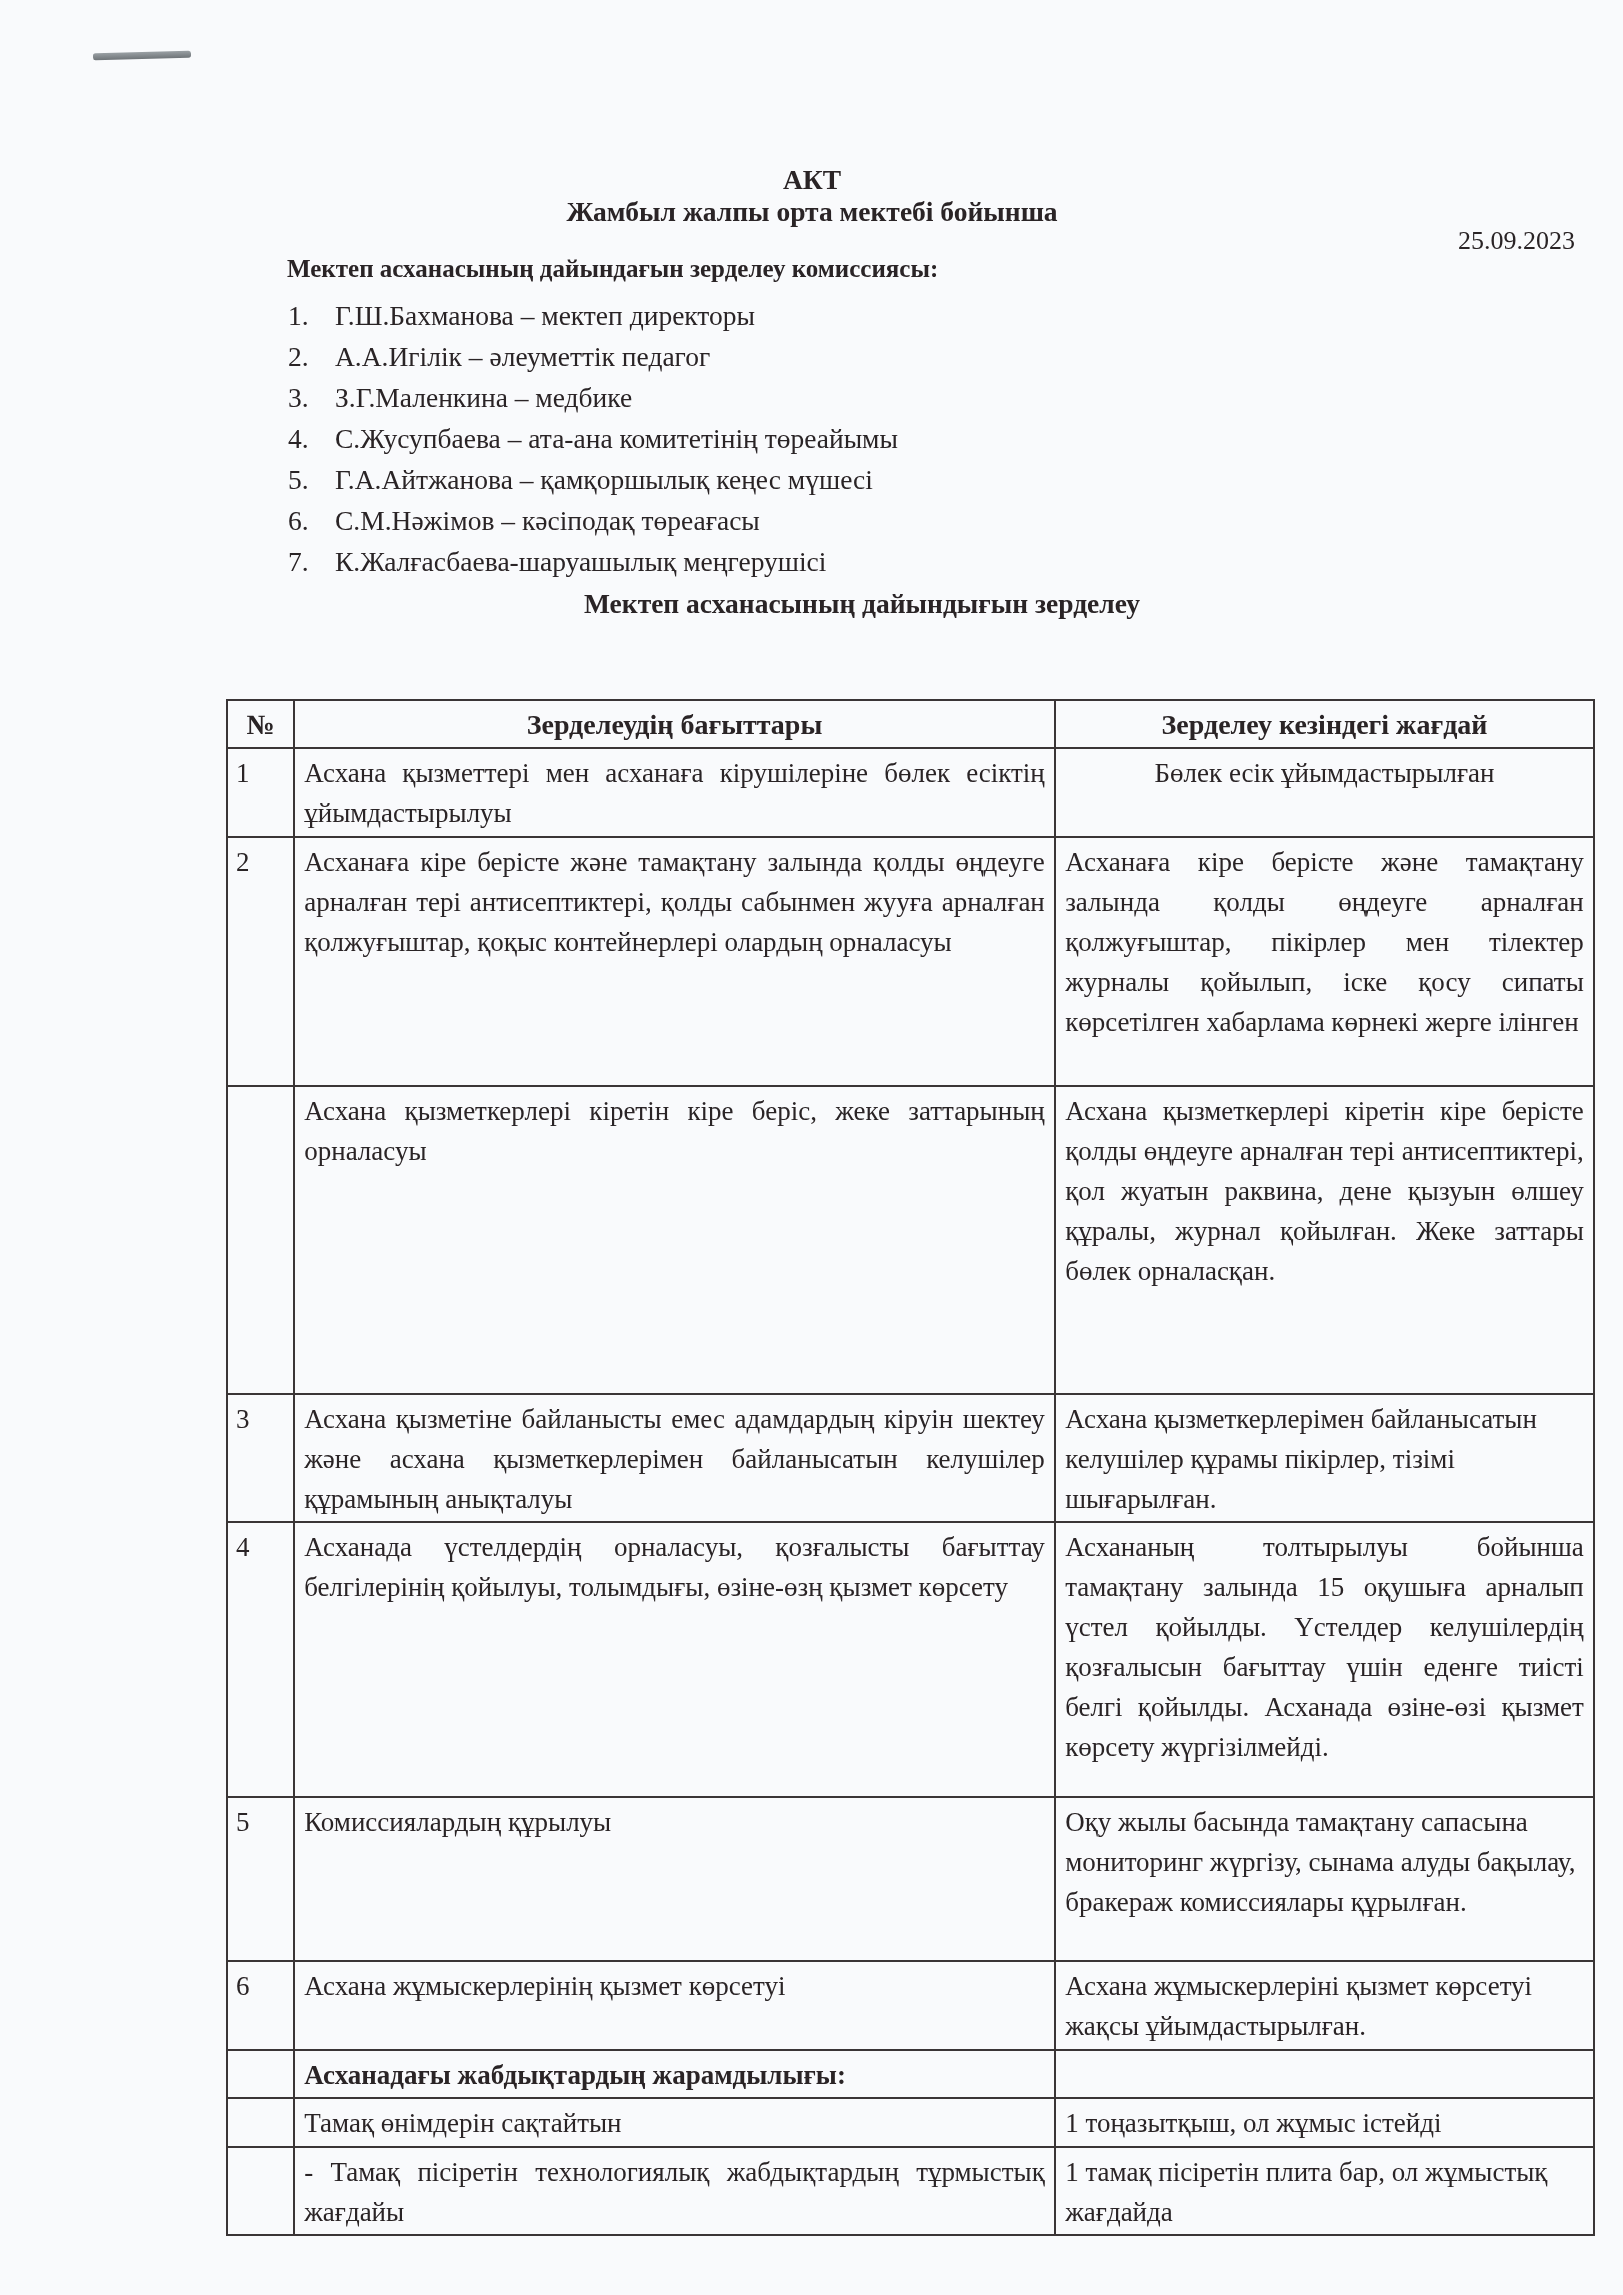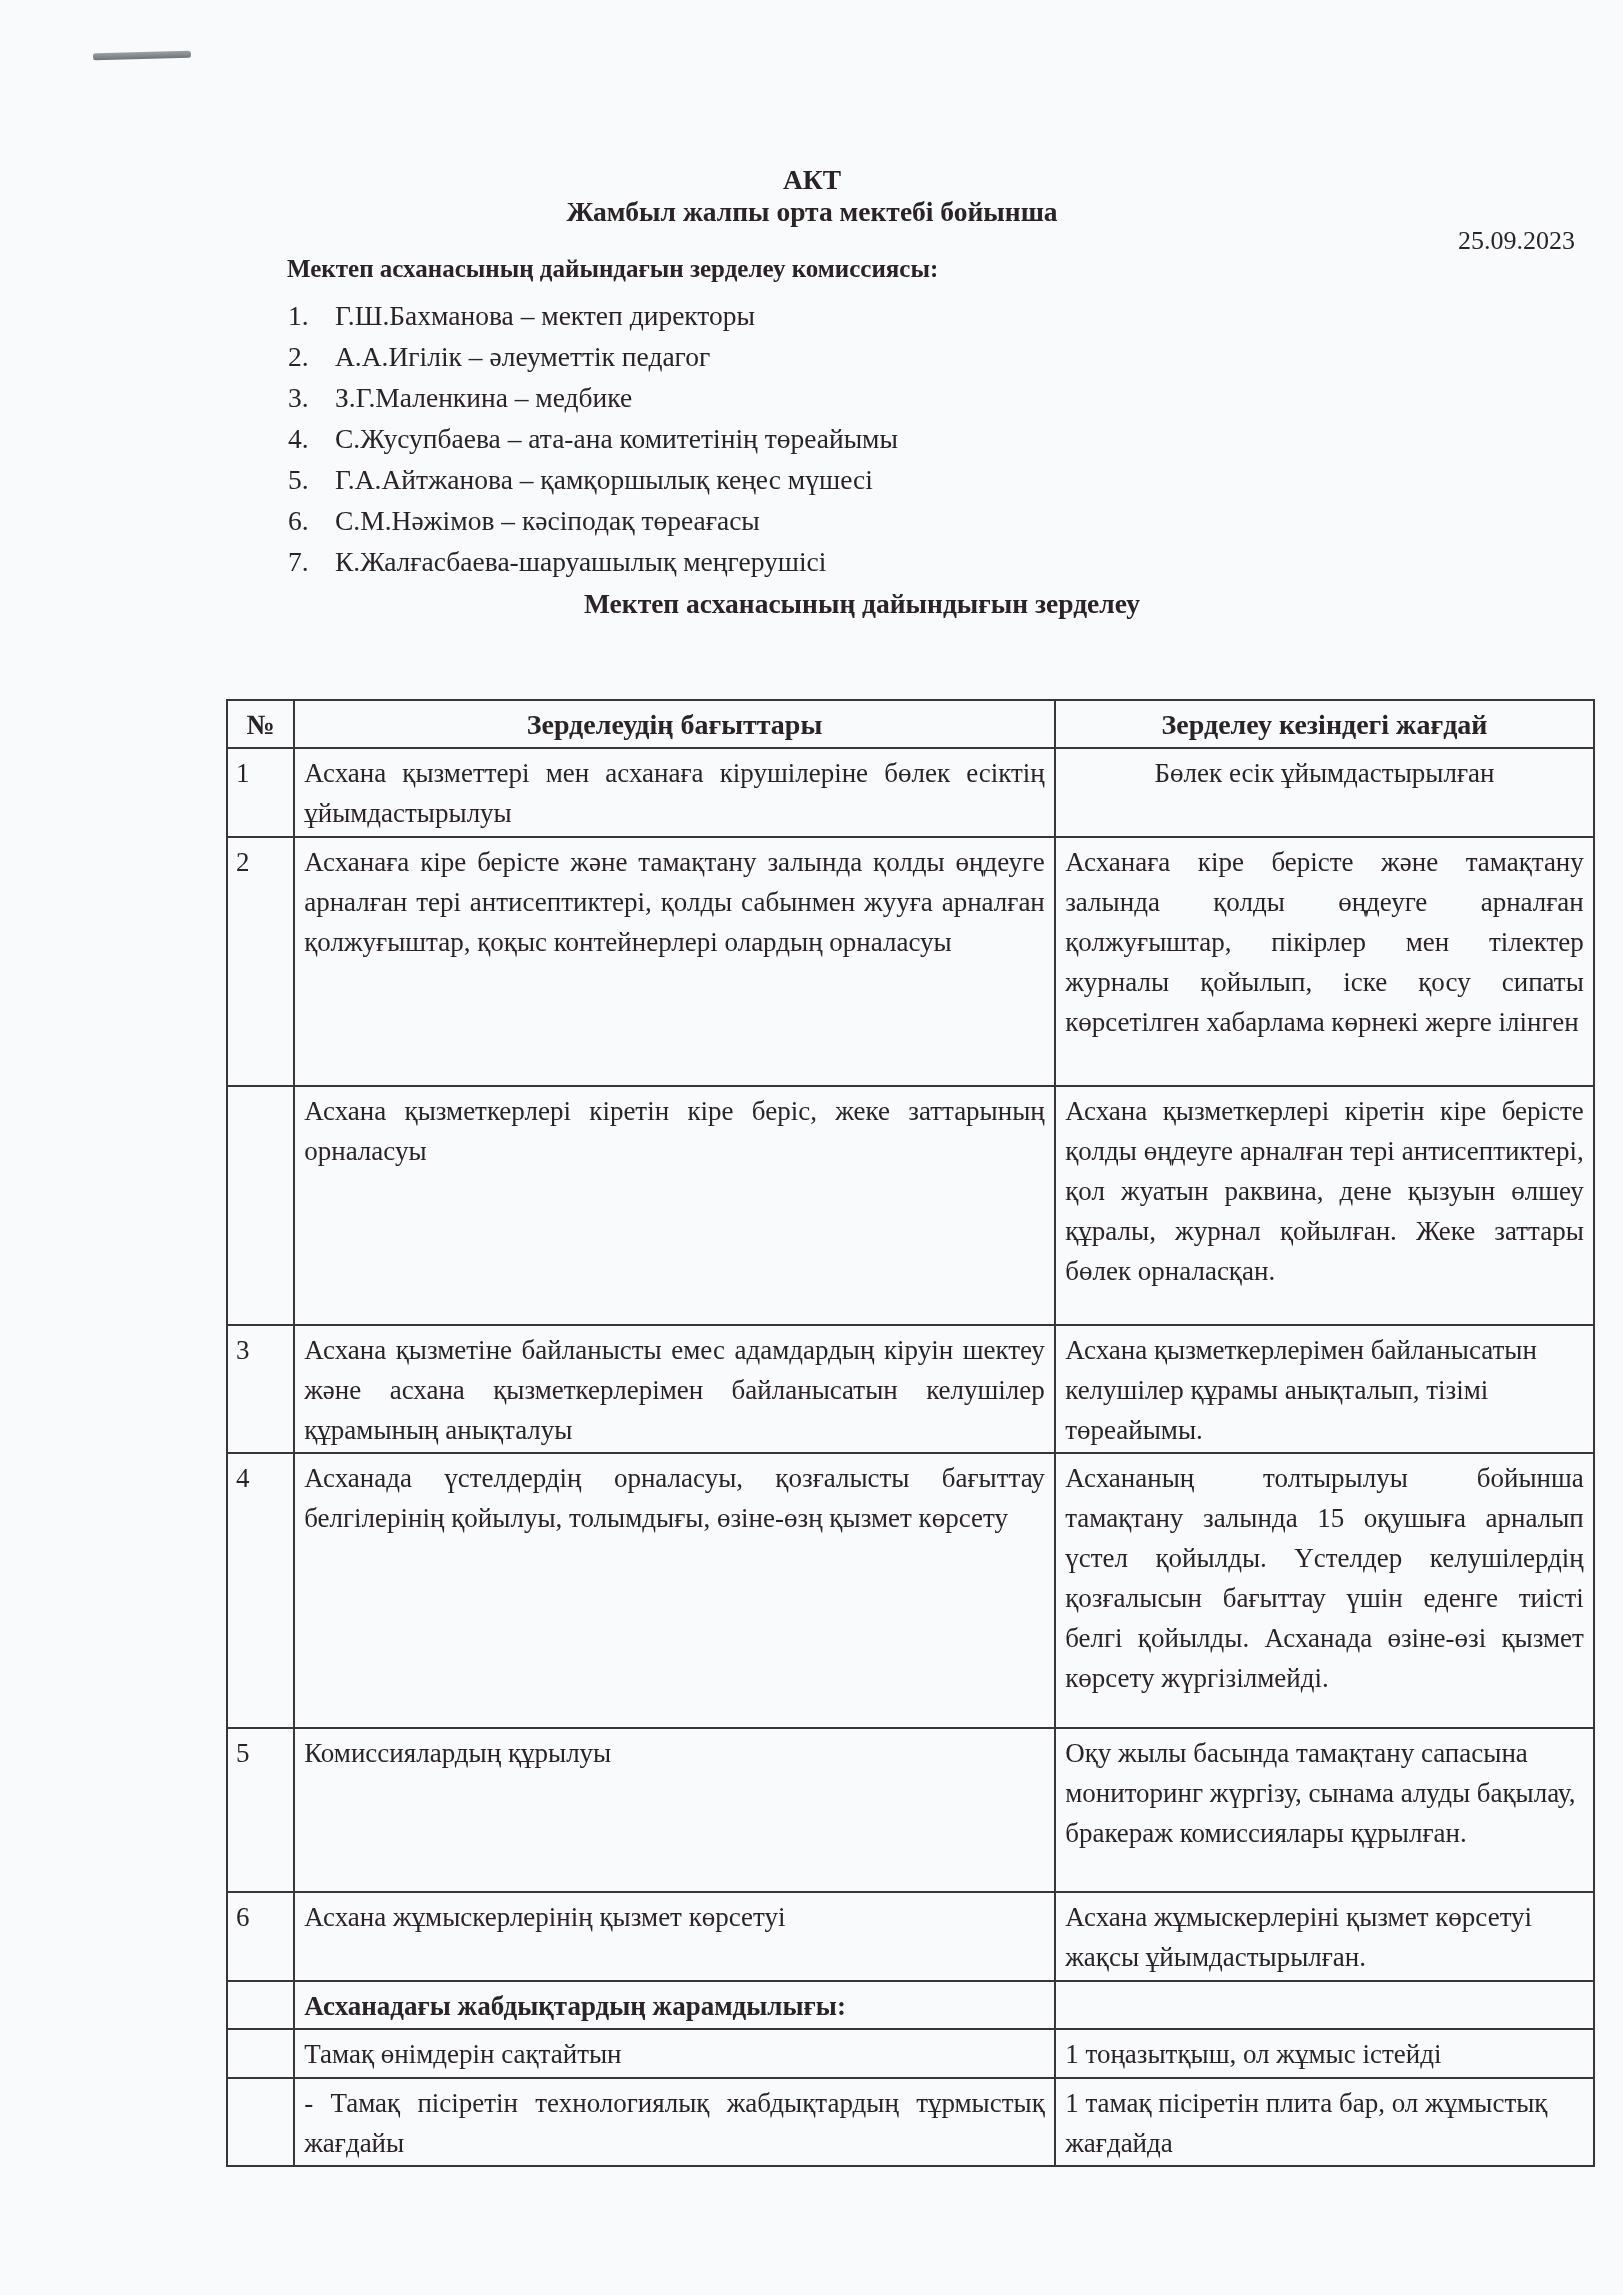--- a/index.html
+++ b/index.html
@@ -109,29 +109,29 @@
       <tr style="height:73px;">
         <td class="no">1</td>
         <td class="just">Асхана қызметтері мен асханаға кірушілеріне бөлек есіктің ұйымдастырылуы</td>
         <td class="center">Бөлек есік ұйымдастырылған</td>
       </tr>
       <tr style="height:249px;">
         <td class="no">2</td>
         <td class="just">Асханаға кіре берісте және тамақтану залында қолды өңдеуге арналған тері антисептиктері, қолды сабынмен жууға арналған қолжуғыштар, қоқыс контейнерлері олардың орналасуы</td>
         <td class="just">Асханаға кіре берісте және тамақтану залында қолды өңдеуге арналған қолжуғыштар, пікірлер мен тілектер журналы қойылып, іске қосу сипаты көрсетілген хабарлама көрнекі жерге ілінген</td>
       </tr>
-      <tr style="height:239px;">
+      <tr style="height:308px;">
         <td class="no"></td>
         <td class="just">Асхана қызметкерлері кіретін кіре беріс, жеке заттарының орналасуы</td>
         <td class="just">Асхана қызметкерлері кіретін кіре берісте қолды өңдеуге арналған тері антисептиктері, қол жуатын раквина, дене қызуын өлшеу құралы, журнал қойылған. Жеке заттары бөлек орналасқан.</td>
       </tr>
       <tr style="height:128px;">
         <td class="no">3</td>
         <td class="just">Асхана қызметіне байланысты емес адамдардың кіруін шектеу және асхана қызметкерлерімен байланысатын келушілер құрамының анықталуы</td>
-        <td>Асхана қызметкерлерімен байланысатын келушілер құрамы анықталып, тізімі төреайымы.</td>
+        <td>Асхана қызметкерлерімен байланысатын келушілер құрамы пікірлер, тізімі шығарылған.</td>
       </tr>
       <tr style="height:275px;">
         <td class="no">4</td>
         <td class="just">Асханада үстелдердің орналасуы, қозғалысты бағыттау белгілерінің қойылуы, толымдығы, өзіне-өзң қызмет көрсету</td>
         <td class="just">Асхананың толтырылуы бойынша тамақтану залында 15 оқушыға арналып үстел қойылды. Үстелдер келушілердің қозғалысын бағыттау үшін еденге тиісті белгі қойылды. Асханада өзіне-өзі қызмет көрсету жүргізілмейді.</td>
       </tr>
       <tr style="height:164px;">
         <td class="no">5</td>
         <td>Комиссиялардың құрылуы</td>
         <td>Оқу жылы басында тамақтану сапасына мониторинг жүргізу, сынама алуды бақылау, бракераж комиссиялары құрылған.</td>

